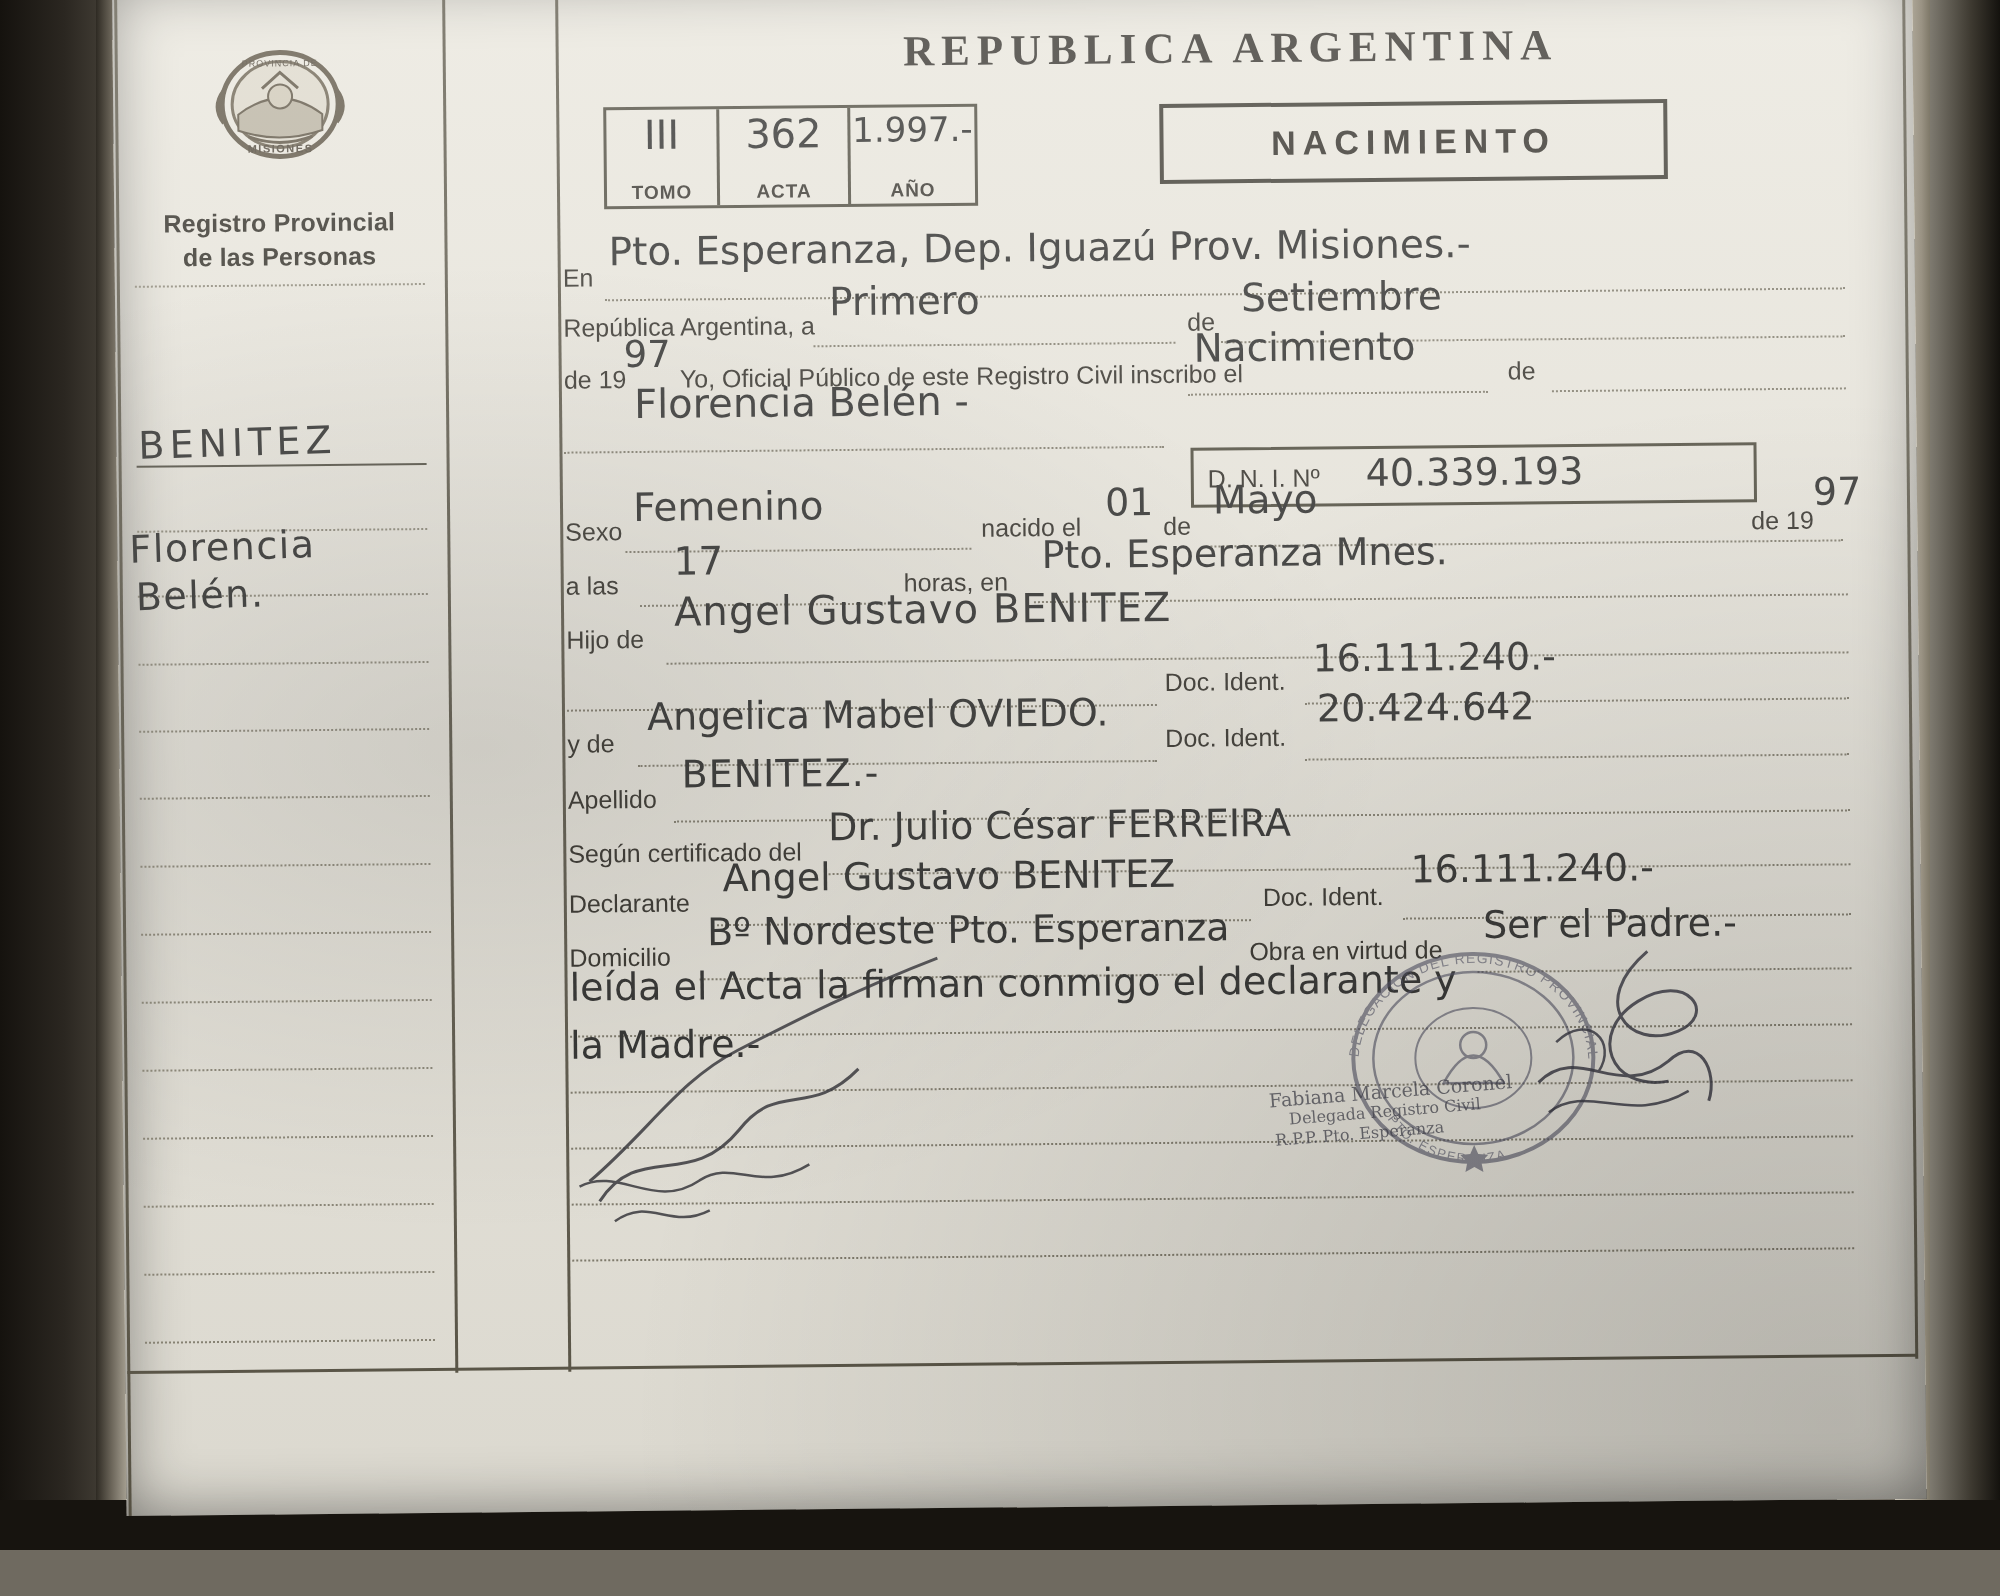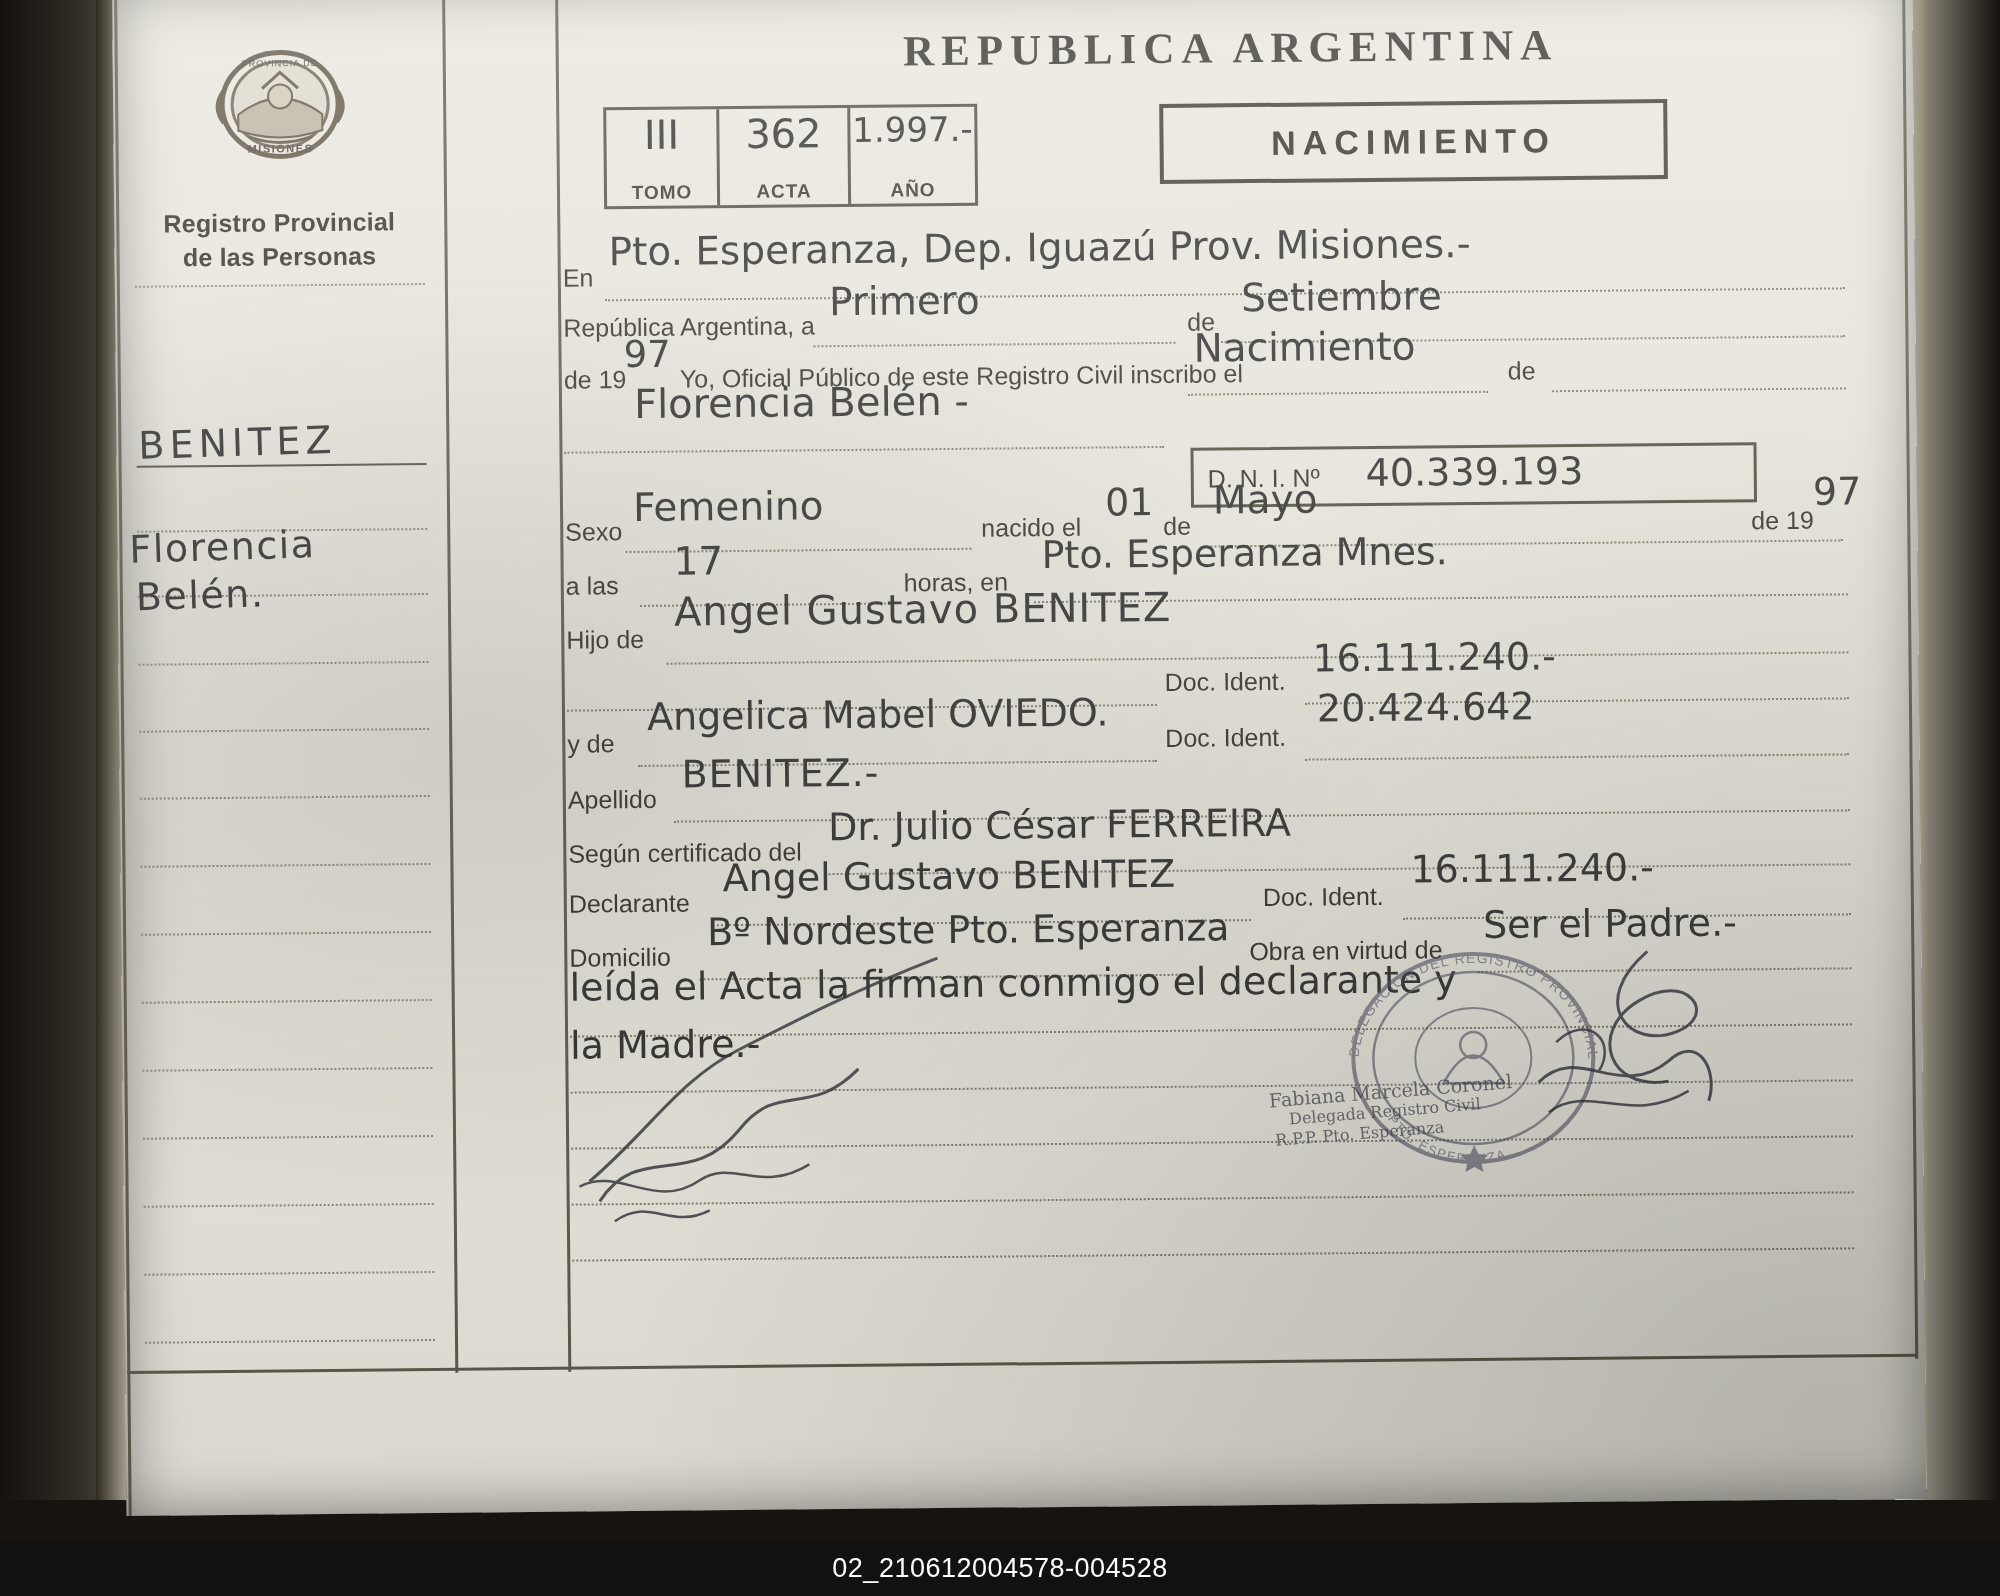--- a/index.html
+++ b/index.html
@@ -502,17 +502,14 @@
 
       <div class="sig-text" style="left:700px; top:1106px; font-size:19px;">Fabiana Marcela Coronel</div>
       <div class="sig-text" style="left:720px; top:1128px; font-size:16px;">Delegada Registro Civil</div>
       <div class="sig-text" style="left:706px; top:1150px; font-size:16px;">R.P.P.   Pto. Esperanza</div>
 
     </div>
 
     <div class="paper-shade"></div>
   </div>
 
-  <div class="caption-bar">
-    <span>02_210612004578-004528</span>
-  </div>
 
 </div>
 
 </body></html>

